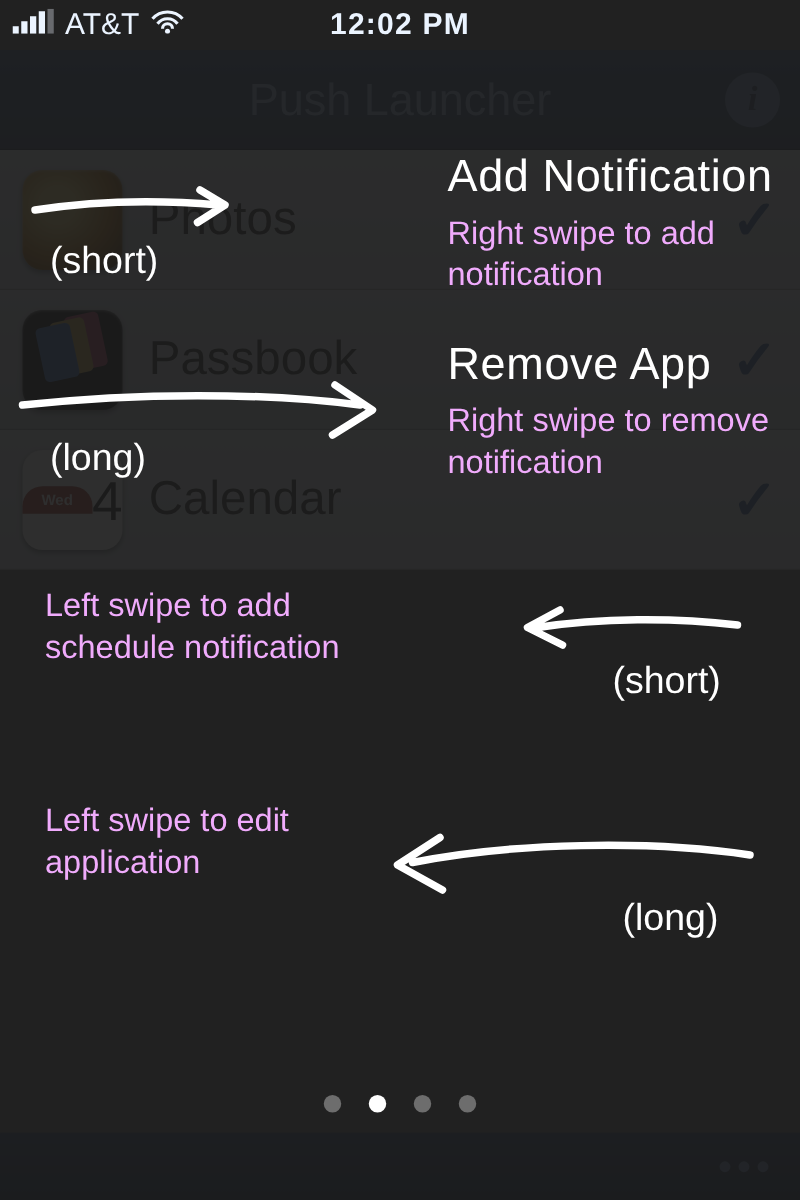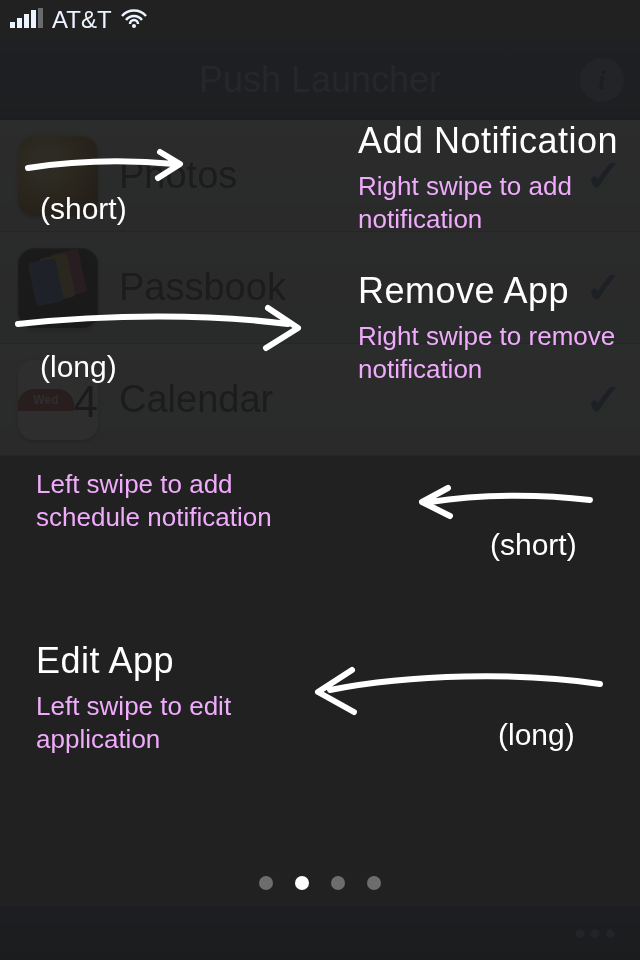--- a/index.html
+++ b/index.html
@@ -98,20 +98,21 @@
       <svg width="28" height="20" viewBox="0 0 28 20">
           <g fill="none" stroke="#e8f2ff" stroke-width="2.5">
             <path d="M2 8 A16 16 0 0 1 26 8"></path>
             <path d="M6 12 A10 10 0 0 1 22 12"></path>
             <path d="M10 16 A4 4 0 0 1 18 16"></path>
           </g>
           <circle cx="14" cy="18" r="2" fill="#e8f2ff"></circle>
         </svg>
     </span>
   </div>
+  <div class="status-center">12:02 PM</div>
 </div>
 
 <div class="overlay">
 
   <div class="tip" style="left:358px; top:120px;">
     <h2>Add Notification</h2>
     <p>Right swipe to add notification</p>
   </div>
   <svg class="arrow" style="left:20px; top:140px;" width="180" height="50">
     <path d="M8 28 C 60 20, 110 20, 155 24 M 140 12 L 160 24 L 138 38" stroke="#fff" stroke-width="6" fill="none" stroke-linecap="round" stroke-linejoin="round"></path>
@@ -129,21 +130,20 @@
 
   <div class="tip" style="left:36px; top:468px;">
     <p>Left swipe to add schedule notification</p>
   </div>
   <svg class="arrow" style="left:400px; top:480px;" width="200" height="50">
     <path d="M190 20 C 140 14, 80 14, 30 22 M 48 8 L 22 22 L 50 36" stroke="#fff" stroke-width="6" fill="none" stroke-linecap="round" stroke-linejoin="round"></path>
   </svg>
   <div class="gesture-label" style="position:absolute; left:490px; top:528px;">(short)</div>
 
   <div class="tip" style="left:36px; top:640px;">
-    <h2>Edit App</h2>
     <p>Left swipe to edit application</p>
   </div>
   <svg class="arrow" style="left:290px; top:660px;" width="320" height="70">
     <path d="M310 24 C 230 12, 120 14, 40 30 M 62 10 L 28 32 L 64 52" stroke="#fff" stroke-width="6" fill="none" stroke-linecap="round" stroke-linejoin="round"></path>
   </svg>
   <div class="gesture-label" style="position:absolute; left:498px; top:718px;">(long)</div>
 
 </div>
 
 <div class="page-dots">

